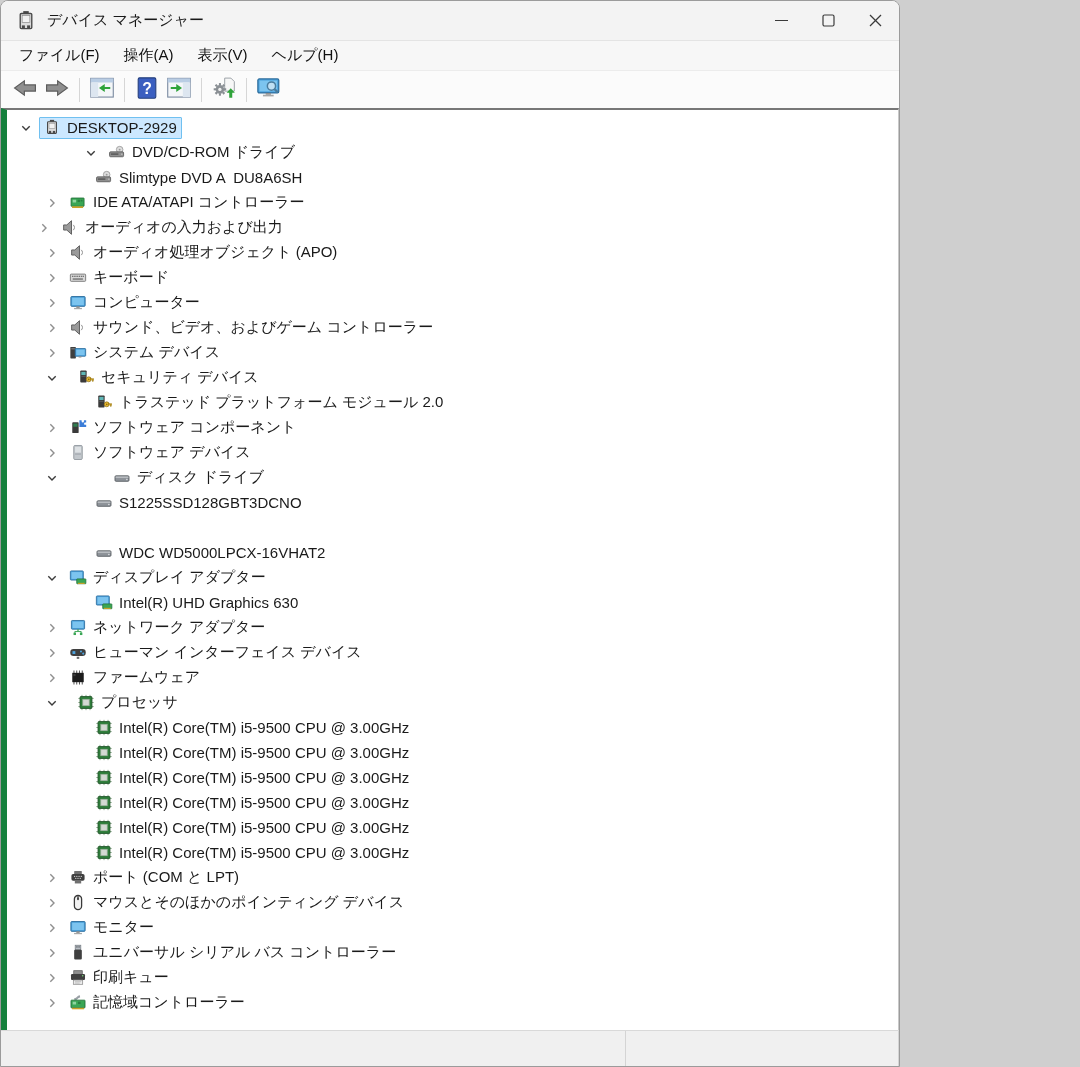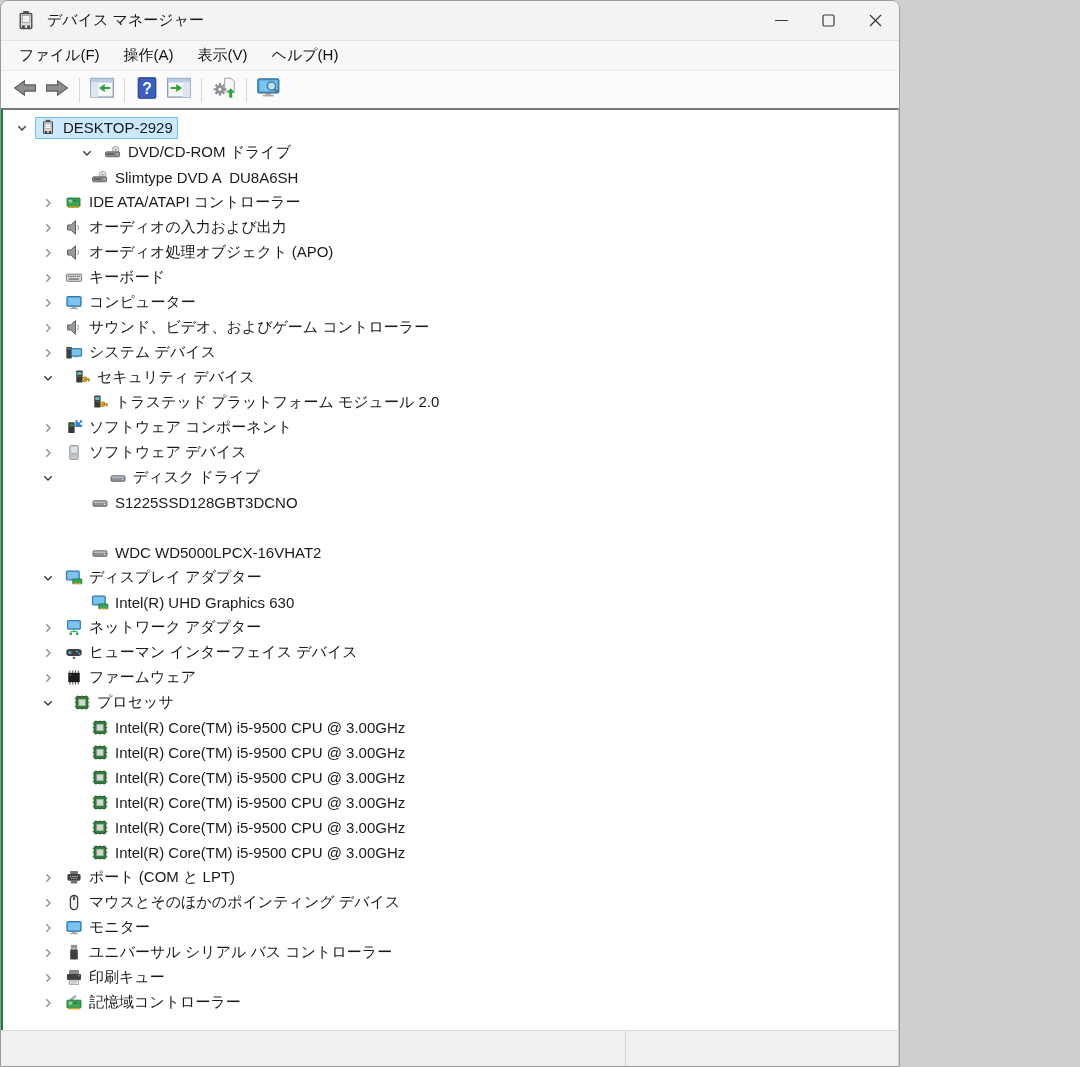--- a/index.html
+++ b/index.html
@@ -44,21 +44,21 @@
     padding-left:8px;
   }
   .tb-btn{height:30px;min-width:32px;display:flex;align-items:center;justify-content:center;padding:0 3px;}
   .tb-btn svg{width:26px;height:22px;}
   .tb-sep{width:1px;height:24px;background:#d6d6d6;margin:0 6px;}
   
   .tree{
     flex:1 1 auto;
     background:#ffffff;
     border-top:2px solid #777777;
-    border-left:2px solid #15803d;
+    border-left:6px solid #15803d;
     border-right:1px solid #c9c9c9;
     overflow:hidden;
     padding-top:5px;
   }
   .tree-row{
     height:25px;display:flex;align-items:center;
     font-size:15px;white-space:pre;
   }
   .chev{width:26px;height:25px;flex:0 0 26px;display:flex;align-items:center;justify-content:center;}
   .chev svg{width:16px;height:16px;}
@@ -215,21 +215,21 @@
             </svg></span><span class="row-label">Slimtype DVD A  DU8A6SH</span></span></div>
       <div class="tree-row" style="padding-left: 32px;"><span class="chev"><svg viewBox="0 0 16 16">
             <path d="M6.3 4.3 L10 8 L6.3 11.7" fill="none" stroke="#8f8f8f" stroke-width="1.4"></path>
           </svg></span><span class="row-content"><span class="node-icon"><svg viewBox="0 0 16 16">
               <rect x="1.5" y="3.8" width="12.2" height="7.8" rx="0.5" fill="#3aa655" stroke="#1f6e35" stroke-width="0.8"></rect>
               <rect x="3" y="5.4" width="3.2" height="2.6" fill="#8fd4a0"></rect>
               <rect x="7.6" y="5.4" width="2.2" height="2.1" fill="#2b7f41"></rect>
               <rect x="10.6" y="5.4" width="1.6" height="1.6" fill="#2b7f41"></rect>
               <rect x="2.4" y="11.6" width="10.4" height="1.6" fill="#c9a227"></rect>
             </svg></span><span class="row-label">IDE ATA/ATAPI コントローラー</span></span></div>
-      <div class="tree-row" style="padding-left: 32px;"><span class="chev"><svg viewBox="0 0 16 16">
+      <div class="tree-row" style="padding-left: 24px;"><span class="chev"><svg viewBox="0 0 16 16">
             <path d="M6.3 4.3 L10 8 L6.3 11.7" fill="none" stroke="#8f8f8f" stroke-width="1.4"></path>
           </svg></span><span class="row-content"><span class="node-icon"><svg viewBox="0 0 16 16">
               <polygon points="2,5.6 5,5.6 9.4,1.6 9.4,14.4 5,10.4 2,10.4" fill="#9a9a9a" stroke="#5c5c5c" stroke-width="0.9"></polygon>
               <path d="M11 5.5 a3.2 3.2 0 0 1 0 5" fill="none" stroke="#8a8a8a" stroke-width="0.9"></path>
             </svg></span><span class="row-label">オーディオの入力および出力</span></span></div>
       <div class="tree-row" style="padding-left: 32px;"><span class="chev"><svg viewBox="0 0 16 16">
             <path d="M6.3 4.3 L10 8 L6.3 11.7" fill="none" stroke="#8f8f8f" stroke-width="1.4"></path>
           </svg></span><span class="row-content"><span class="node-icon"><svg viewBox="0 0 16 16">
               <polygon points="2,5.6 5,5.6 9.4,1.6 9.4,14.4 5,10.4 2,10.4" fill="#9a9a9a" stroke="#5c5c5c" stroke-width="0.9"></polygon>
               <path d="M11 5.5 a3.2 3.2 0 0 1 0 5" fill="none" stroke="#8a8a8a" stroke-width="0.9"></path>

